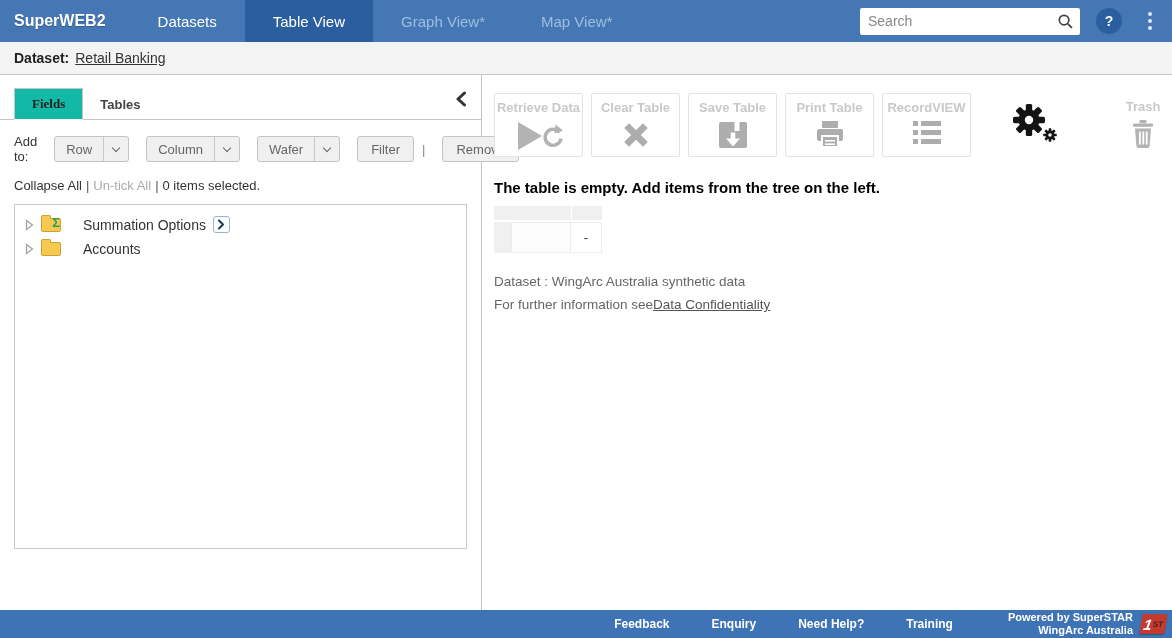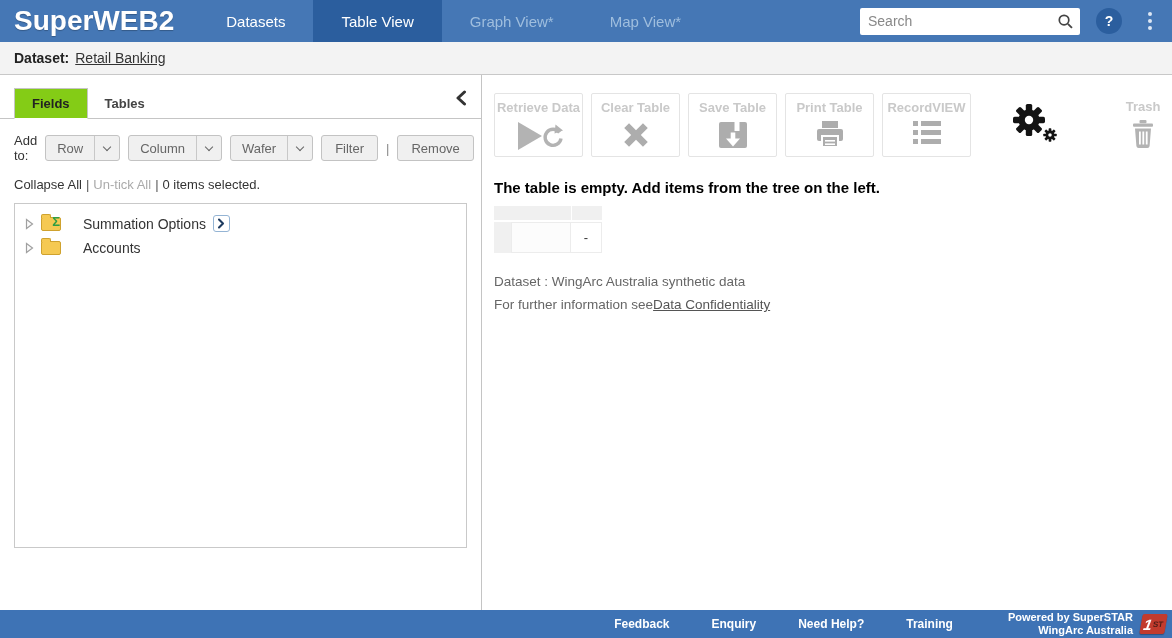--- a/index.html
+++ b/index.html
@@ -3,45 +3,45 @@
 <meta charset="utf-8">
 <style>
   * { box-sizing: border-box; margin: 0; padding: 0; }
   html,body { width:1172px; height:638px; }
   body {
     font-family: "Liberation Sans", sans-serif;
     background:#fff; overflow:hidden;
   }
   
   .navbar { height:42px; background:#4577b5; display:flex; align-items:stretch; color:#fff; }
-  .brand { font-size:28px; font-weight:bold; padding:0 24px 0 14px; display:flex; align-items:center; text-shadow:0 1px 1px rgba(0,0,0,.25); }
+  .brand { font-size:16px; font-weight:bold; padding:0 24px 0 14px; display:flex; align-items:center; text-shadow:0 1px 1px rgba(0,0,0,.25); }
   .nav-item { padding:0 28px; display:flex; align-items:center; font-size:15px; cursor:pointer; }
   .nav-item.active { background:#2b5e9e; }
   .nav-item.disabled { color:#9fbede; }
   .nav-right { margin-left:auto; display:flex; align-items:center; padding-right:8px; }
   .search-wrap { position:relative; }
   .search-input { width:220px; height:27px; border:none; border-radius:2px; padding:0 30px 0 8px; font-size:14px; color:#333; outline:none; }
   .search-input::placeholder { color:#888; }
   .search-icon { position:absolute; right:6px; top:5px; }
   .help-btn { width:26px; height:26px; border-radius:50%; background:#2b5e9e; color:#fff; font-weight:bold; font-size:14px; display:flex; align-items:center; justify-content:center; margin:0 14px 0 16px; cursor:pointer; }
   .kebab { display:flex; flex-direction:column; gap:3px; padding:0 12px; cursor:pointer; }
   .kebab span { width:4px; height:4px; border-radius:50%; background:#dde7f4; }
   
   .breadcrumb { height:33px; background:#f3f3f3; border-bottom:1px solid #c8c8c8; display:flex; align-items:center; padding-left:14px; font-size:14px; color:#222; gap:6px; }
   .breadcrumb .bc-label { font-weight:bold; }
   .breadcrumb a { color:#333; text-decoration:underline; cursor:pointer; }
   
   .main { display:flex; height:535px; background:#fff; }
   .left-panel { width:482px; border-right:1px solid #c4c4c4; display:flex; flex-direction:column; }
   .tabbar { display:flex; align-items:flex-end; padding:13px 14px 0 14px; border-bottom:1px solid #c5c5c5; }
   .tab { font-size:13px; font-weight:bold; padding:7px 17px; color:#444; cursor:pointer; }
-  .tab.active { background:#84cc16; border:1px solid #c5c5c5; border-bottom:1px solid #fff; margin-bottom:-1px; color:#222; }
+  .tab.active { background:#14b8a6; border:1px solid #c5c5c5; border-bottom:1px solid #fff; margin-bottom:-1px; color:#222;font-family:Liberation Serif, serif; }
   .collapse-btn { margin-left:auto; margin-bottom:8px; cursor:pointer; }
   .addto-row { display:flex; align-items:center; gap:8px; padding:14px 14px 0 14px; font-size:13px; color:#333; }
-  .btn { background:#f0f0f0; border:1px solid #c3c3c3; border-radius:3px; color:#666; font-size:13px; height:26px; display:inline-flex; align-items:center; cursor:pointer; }
+  .btn { background:#f0f0f0; border:1px solid #c3c3c3; border-radius:3px; color:#666; font-size:13px; height:26px; display:inline-flex; align-items:center; cursor:pointer;margin-left:9px; }
   .split .label-part { padding:0 11px; }
   .split .chev-part { border-left:1px solid #c8c8c8; padding:0 9px; height:100%; display:flex; align-items:center; }
   .chev { width:6px; height:6px; border-right:1.6px solid #666; border-bottom:1.6px solid #666; transform:rotate(45deg); margin-top:-3px; }
   .plain { padding:0 13px; }
   .pipe { color:#888; }
   .links-row { padding:14px 14px 0; font-size:13px; color:#333; }
   .links-row .lnk { cursor:pointer; }
   .links-row .muted { color:#aaa; }
   .links-row .pipe2 { color:#555; padding:0 4px; }
   .tree-box { margin:11px 14px 0; border:1px solid #c9c9c9; height:345px; padding:7px 0; overflow:hidden; }

